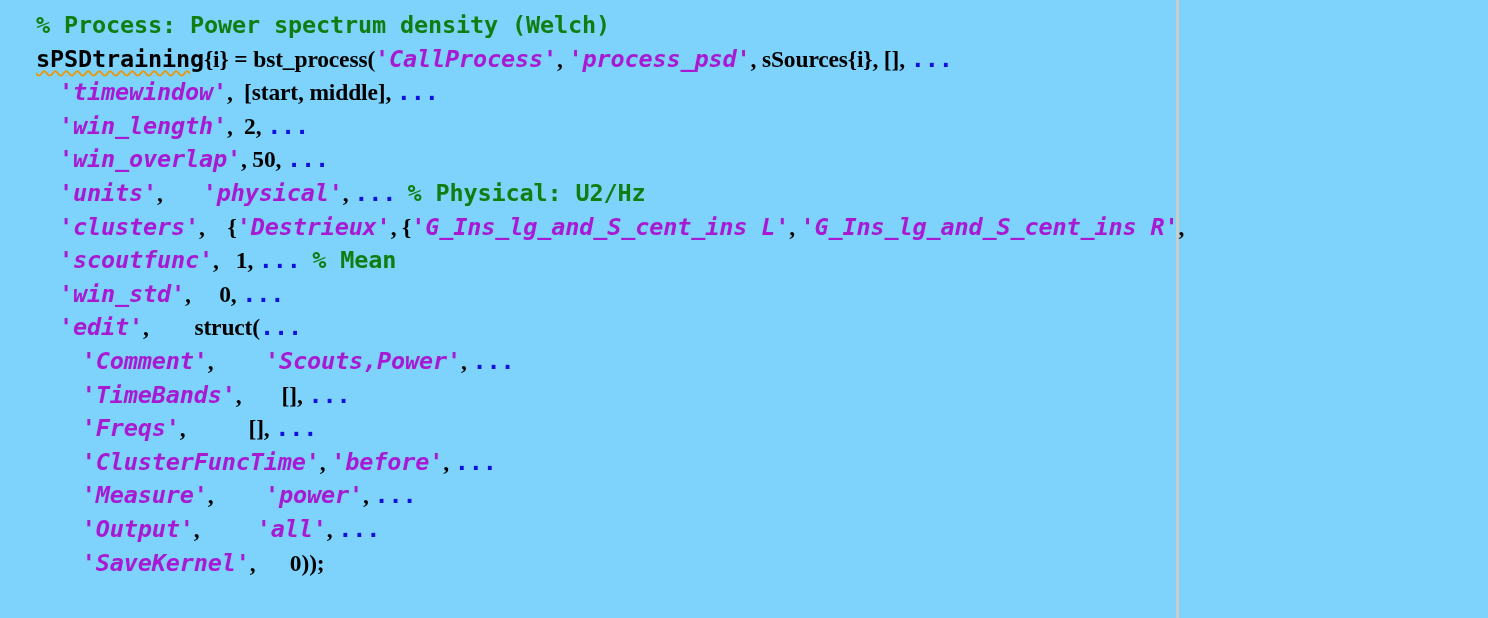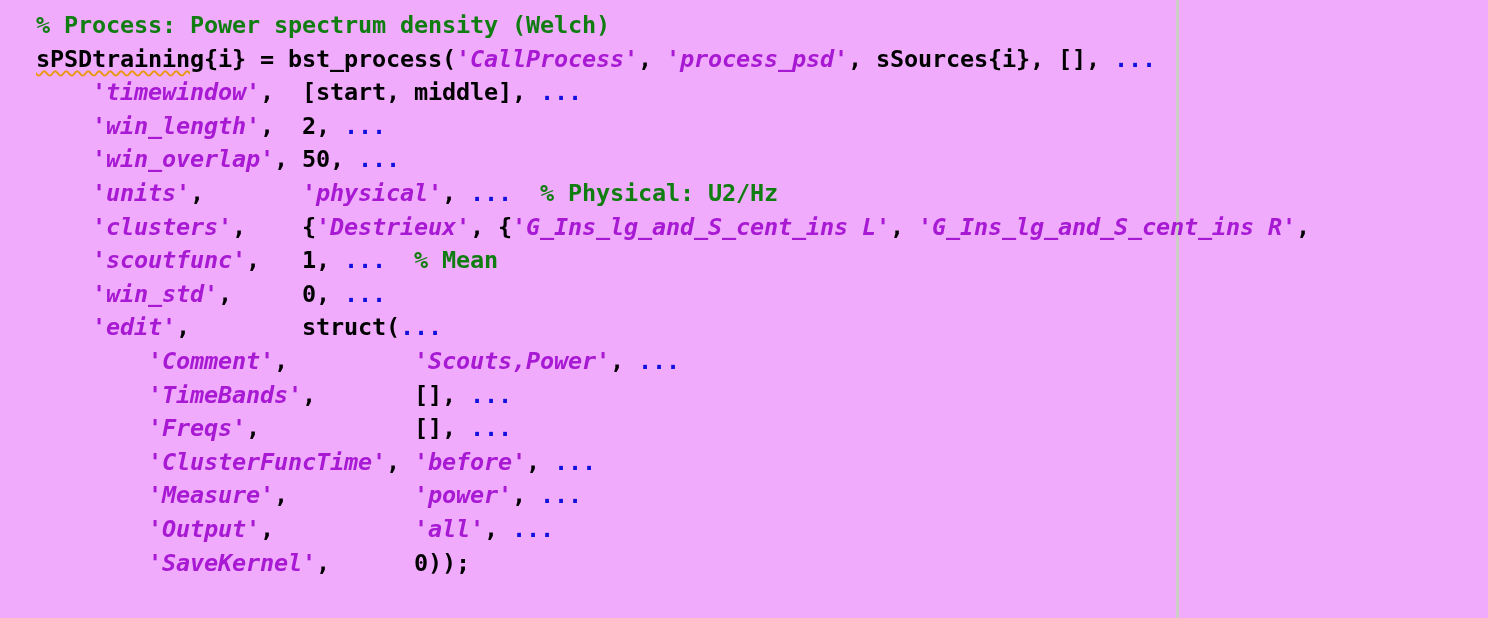--- a/index.html
+++ b/index.html
@@ -4,21 +4,21 @@
 <style>
   html, body {
     margin: 0;
     padding: 0;
     background: #fafade;
   }
   #editor {
     position: relative;
     width: 1488px;
     height: 618px;
-    background: #f0abfc;
+    background: #7dd3fc;
     overflow: hidden;
     font-family: "DejaVu Sans Mono", "Liberation Mono", monospace;
     font-size: 23.5px;
     line-height: 33.6px;
     letter-spacing: -0.15px;
     font-weight: 600;
     -webkit-font-smoothing: none;
   }
   #ruler {
     position: absolute;
@@ -34,21 +34,21 @@
     left: 36px;
     top: 9px;
     white-space: pre;
     z-index: 1;
     color: #000000;
   }
   .ln { display: block; height: 33.6px; }
   .cm  { color: #107d10; }          
   .str { color: #a819d4; font-style: italic; }          
   .ell { color: #1111dd; }          
-  .pln { color: #000000; }          
+  .pln { color: #000000; font-family: Liberation Serif, serif; }          
   .warn {
     color: #000000;
     text-decoration: underline wavy #e8980c;
     text-decoration-thickness: 2px;
     text-underline-offset: 3px;
   }
 </style>
 </head>
 <body>
 

